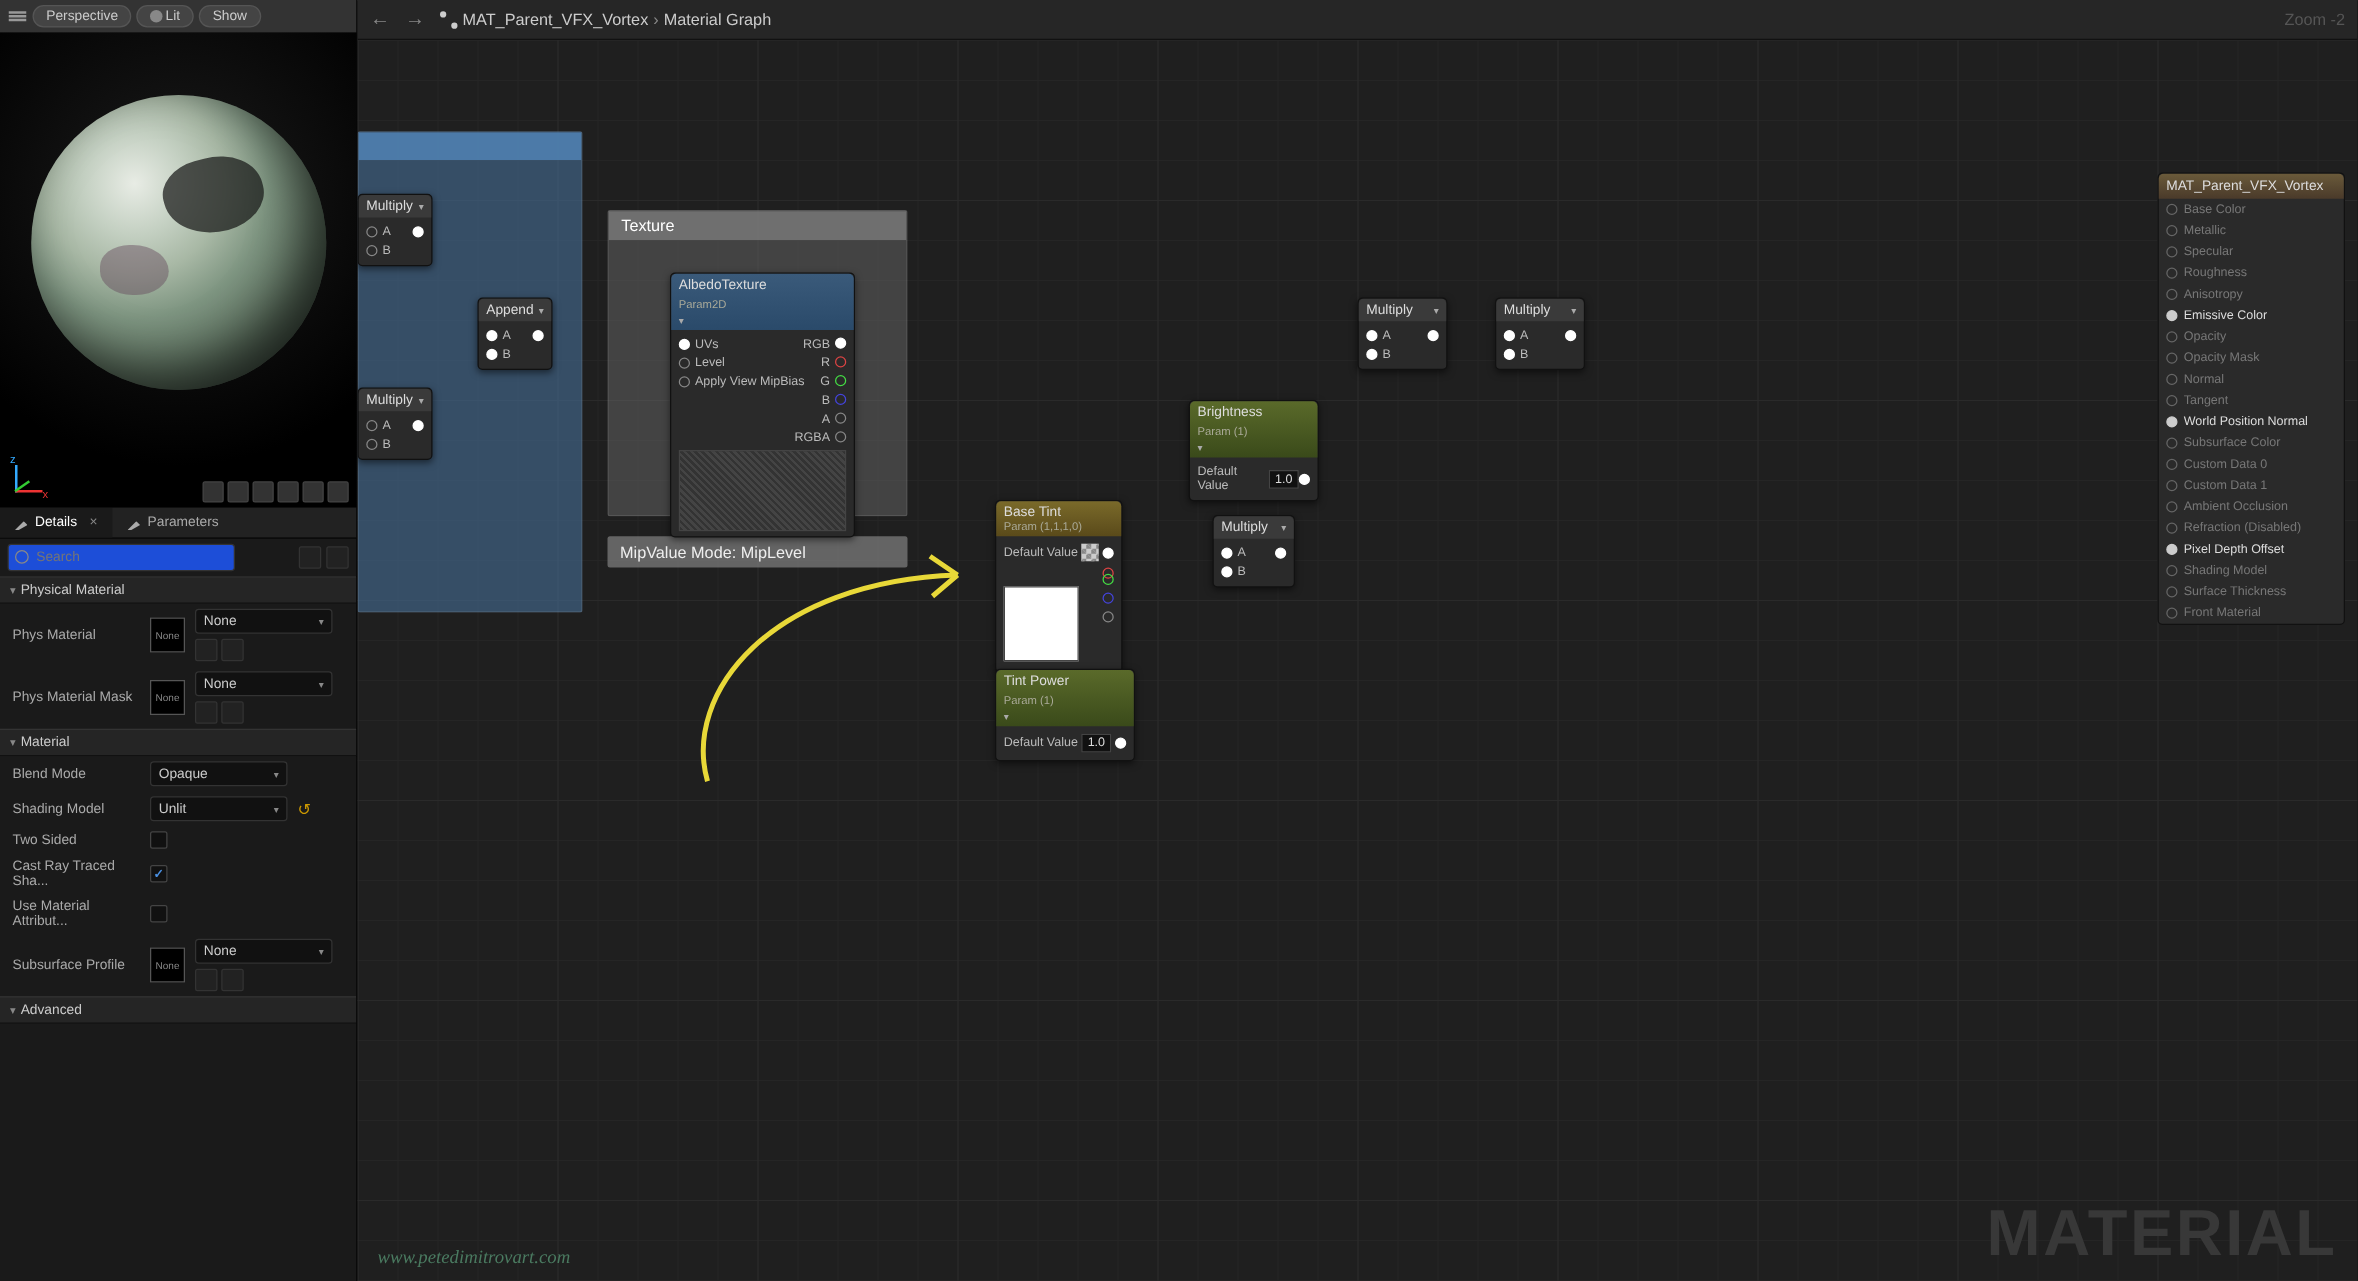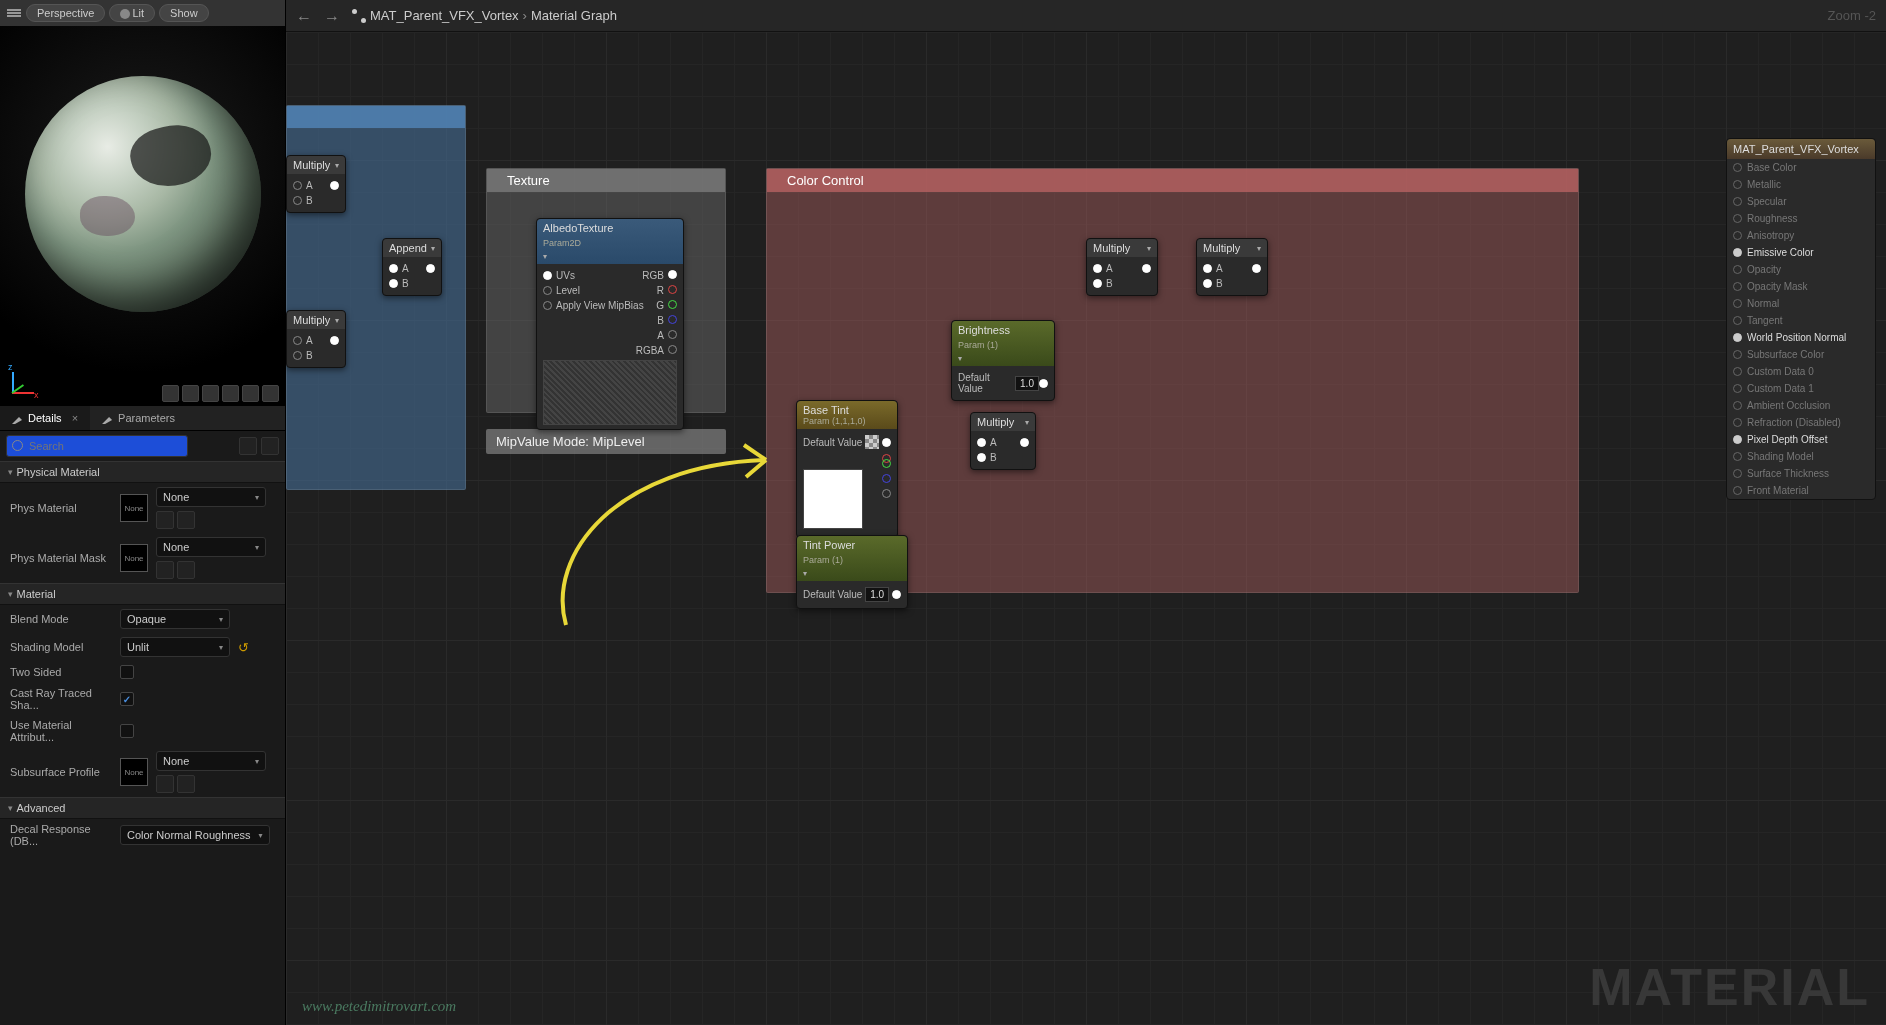--- a/index.html
+++ b/index.html
@@ -51,21 +51,21 @@
 .nav-arrow{color:#888;font-size:16px;cursor:pointer}
 .breadcrumb{display:flex;align-items:center;gap:4px;color:#ccc;font-size:13px}
 .breadcrumb .sep{color:#888}
 .bc-icon{width:14px;height:14px;display:inline-block;position:relative}
 .bc-icon::before,.bc-icon::after{content:"";position:absolute;width:5px;height:5px;background:#ccc;border-radius:50%}
 .bc-icon::before{top:0;left:0}.bc-icon::after{bottom:0;right:0}
 .zoom-label{margin-left:auto;color:#555;font-size:13px}
 .watermark{position:absolute;right:16px;bottom:8px;font-family:Arial Black,Arial;font-size:52px;font-weight:900;color:#383838;letter-spacing:2px;z-index:1}
 .credit{position:absolute;left:16px;bottom:10px;color:#4a7a60;font-size:15px;font-style:italic;z-index:1;font-family:Georgia,serif}
 .comment-box{position:absolute;border:1px solid rgba(255,255,255,.1);border-radius:2px}
-.comment-box .hdr{padding:4px 20px;font-size:13px;color:#fff}
+.comment-box .hdr{padding:4px 10px;font-size:13px;color:#fff}
 .cb-blue{left:0;top:105px;width:180px;height:385px;background:rgba(70,110,150,.6)}
 .cb-blue .hdr{background:rgba(80,130,180,.85);height:22px}
 .cb-gray{left:200px;top:168px;width:240px;height:245px;background:rgba(110,110,110,.45)}
 .cb-gray .hdr{background:rgba(130,130,130,.7)}
 .cb-red{left:480px;top:168px;width:813px;height:425px;background:rgba(170,95,95,.45)}
 .cb-red .hdr{background:rgba(190,100,100,.75)}
 .mip-label{position:absolute;left:200px;top:429px;width:240px;background:rgba(130,130,130,.7);padding:5px 10px;color:#eee;font-size:13px;border-radius:2px}
 .node{position:absolute;background:#2a2a2a;border:1px solid #111;border-radius:4px;min-width:56px;box-shadow:0 2px 6px rgba(0,0,0,.5)}
 .node .nhdr{background:#3a3a3a;padding:3px 6px;font-size:11px;color:#ddd;border-radius:4px 4px 0 0;display:flex;align-items:center;justify-content:space-between;gap:4px}
 .node .nhdr::after{content:"▾";font-size:8px;color:#aaa}
@@ -195,24 +195,20 @@
         <div class="thumb">None</div>
         <div class="col-stack">
           <div class="dropdown">None</div>
           <div class="sub-ctrl">
               <div class="icon-btn"></div>
               <div class="icon-btn"></div>
             </div>
         </div>
       </div>
       <div class="section-hdr">Advanced</div>
-      <div class="prop-row">
-          <div class="label">Decal Response (DB...</div>
-          <div class="dropdown" style="min-width:140px">Color Normal Roughness</div>
-        </div>
     </div>
   </div>
 
   <div class="graph">
     <div class="grid-bg"></div>
     <div class="top-bar">
       <span class="nav-arrow">←</span>
       <span class="nav-arrow">→</span>
       <div class="breadcrumb">
         <span class="bc-icon"></span>
@@ -260,23 +256,20 @@
       <path d="M 870 270 C 920 270 920 280 976 280" stroke="none"></path>
 
     </svg>
 
     <div class="comment-box cb-blue">
         <div class="hdr"></div>
       </div>
     <div class="comment-box cb-gray">
         <div class="hdr">Texture</div>
       </div>
-    <div class="comment-box cb-red">
-        <div class="hdr">Color Control</div>
-      </div>
     <div class="mip-label">MipValue Mode: MipLevel</div>
 
     <div class="node" style="left:0;top:155px;width:60px">
       <div class="nhdr">Multiply</div>
       <div class="body">
         <div class="pin-row">
             <span class="pin-left">
               <span class="pin"></span>
               <span>A</span>
             </span>

